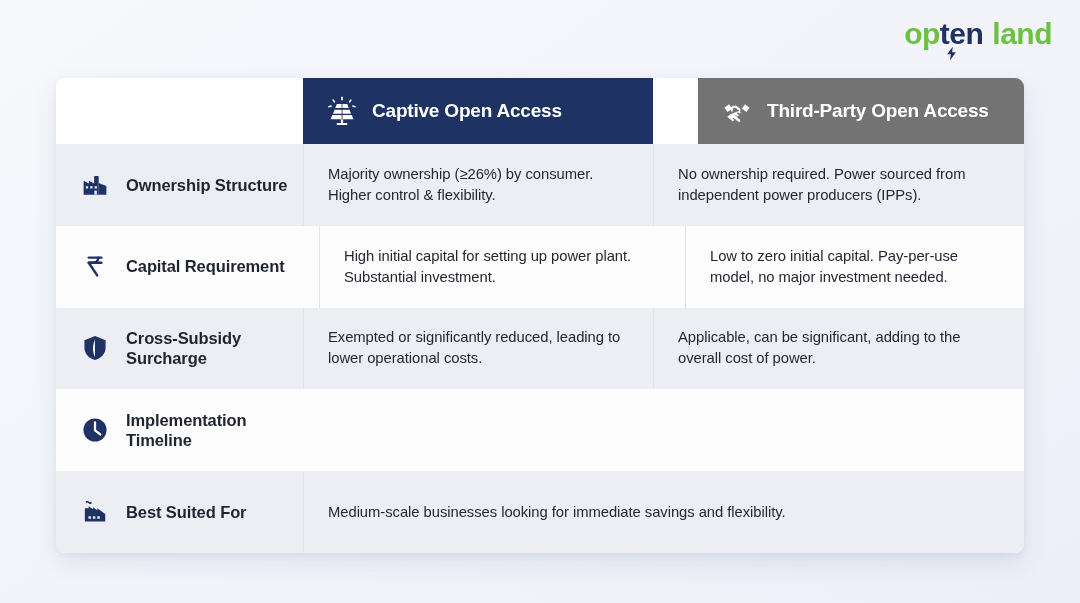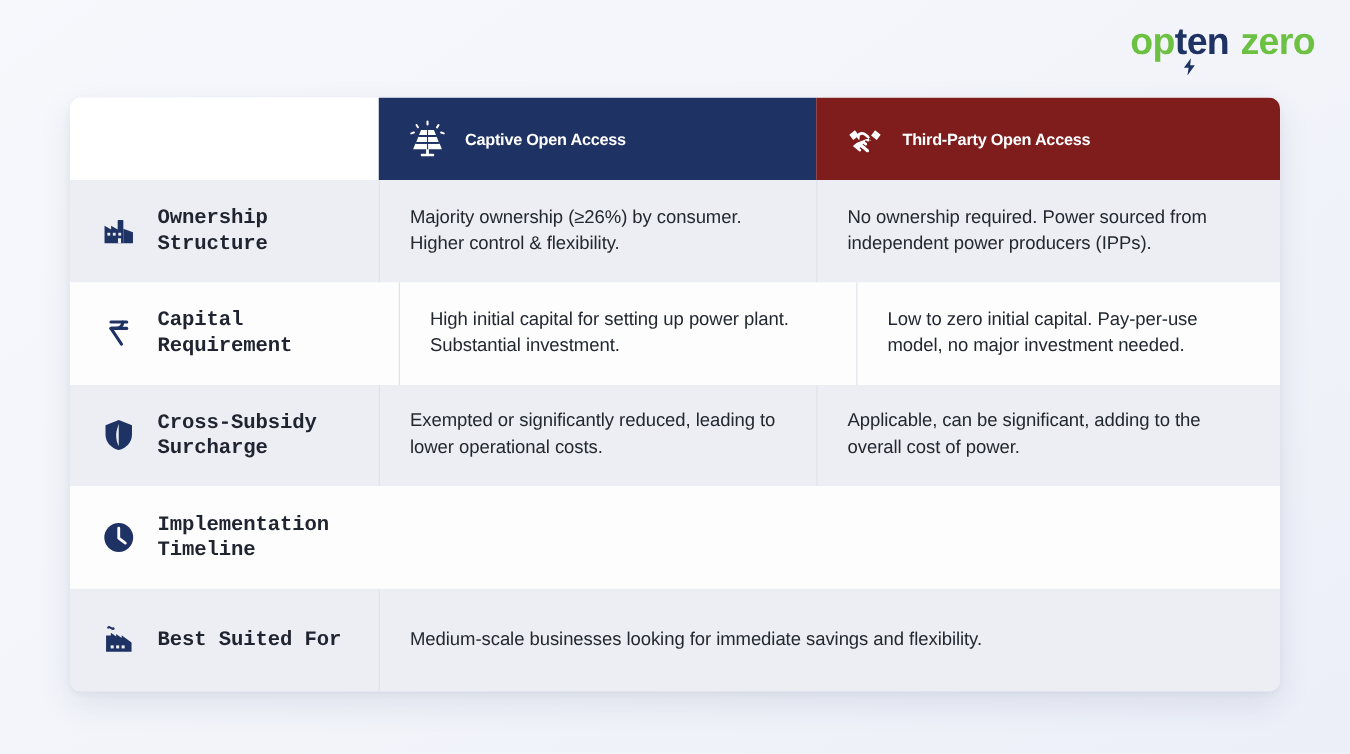--- a/index.html
+++ b/index.html
@@ -74,26 +74,26 @@
   .header-row { height: 66px; flex: 0 0 66px; }
 
   .hdr-blank { background: #ffffff; }
 
   .hdr-cell {
     display: flex;
     align-items: center;
     gap: 15px;
     padding-left: 24px;
     color: #ffffff;
-    font-size: 13px;
+    font-size: 19px;
     font-weight: bold;
     letter-spacing: -0.2px;
   }
   .hdr-navy  { background: #1e3263; }
-  .hdr-green { background: #7f1d1d; }
+  .hdr-green { background: #737373; margin-left: 45px; }
 
   .hdr-icon { width: 30px; height: 30px; flex: 0 0 30px; display: flex; align-items: center; justify-content: center; }
 
   
   .body-row { height: 81.6px; flex: 1 1 auto; }
   .shade-a { background: #eceef3; }
   .shade-b { background: #fdfdfe; gap: 16px; }
 
   .label-cell {
     display: flex;
@@ -105,21 +105,20 @@
     width: 30px; height: 30px; flex: 0 0 30px;
     display: flex; align-items: center; justify-content: center;
     color: #1e3263;
   }
   .label-text {
     font-size: 16.5px;
     font-weight: bold;
     color: #1f2430;
     line-height: 1.24;
     letter-spacing: -0.1px;
-    font-family: Liberation Mono, monospace;
   }
 
   .content-cell {
     display: flex;
     align-items: center;
     padding: 0 22px 0 24px;
     font-size: 14.8px;
     color: #232830;
     line-height: 1.42;
     letter-spacing: -0.05px;
@@ -132,21 +131,21 @@
 <div class="logo-wrap">
   <div class="logo-opten">
     <span>op</span>
     <span class="logo-p-wrap">
       <svg class="bolt-mark" viewBox="0 0 24 24">
         <path d="M14 1 L5 13 L11 13 L9.5 23 L19 10 L13 10 Z" fill="#1e3263"></path>
       </svg>
     </span>
     <span class="dark">ten</span>
   </div>
-  <div class="logo-power">zero</div>
+  <div class="logo-power">land</div>
 </div>
 
 <div class="card">
 
   <div class="row header-row">
     <div class="col-label hdr-blank"></div>
 
     <div class="col-a hdr-cell hdr-navy">
       <span class="hdr-icon">
         <svg viewBox="0 0 32 32" width="30" height="30" fill="#ffffff">

